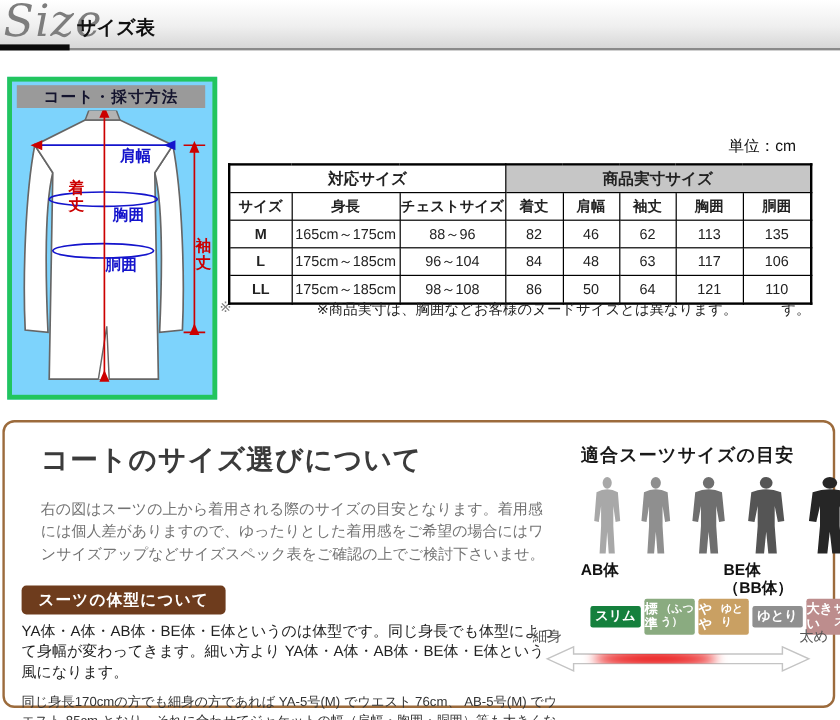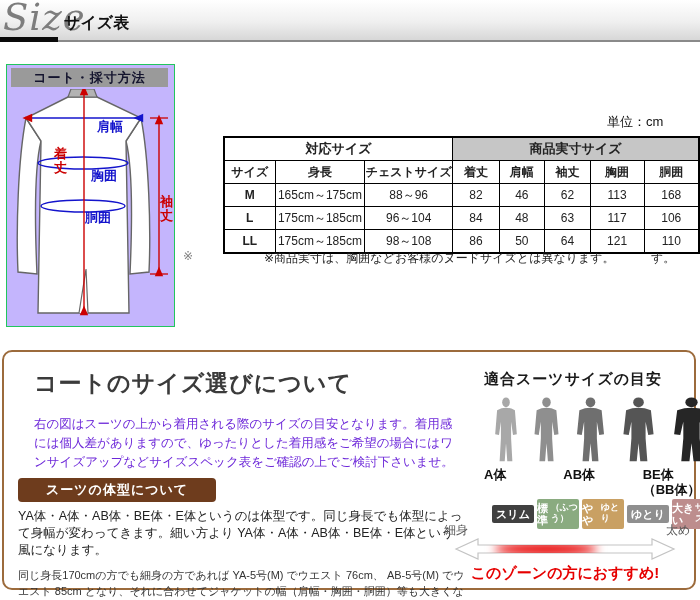--- a/index.html
+++ b/index.html
@@ -12,51 +12,51 @@
   .hdr-band{position:absolute;left:0;top:0;width:700px;height:40px;
     background:linear-gradient(180deg,#ffffff 0%,#efefef 55%,#d7d7d7 100%);
     border-bottom:2px solid #8a8a8a;}
   .hdr-logo{position:absolute;left:3px;top:-4px;font-family:"DejaVu Serif","Liberation Serif",serif;
     font-style:italic;font-size:37px;color:#7d7d7d;letter-spacing:1px;}
   .hdr-title{position:absolute;left:64px;top:13px;font-size:16px;font-weight:bold;color:#111;}
   .hdr-underline{position:absolute;left:0;top:37px;width:58px;height:5px;background:#0a0a0a;}
 
   
   .diagram-box{position:absolute;left:6px;top:64px;width:167px;height:261px;
-    background:#c4b5fd;border:1px solid #22c55e;}
+    background:#7dd3fc;border:4px solid #22c55e;}
   .diagram-title{position:absolute;left:4px;top:3px;width:157px;height:19px;background:#9a9a9a;
     color:#14142e;font-weight:bold;font-size:13px;text-align:center;line-height:19px;letter-spacing:1px;}
   .diagram-svg{position:absolute;left:0;top:24px;}
   .meas-label{position:absolute;font-weight:bold;font-size:13px;line-height:14px;}
   .meas-red{color:#cc0000;}
   .meas-blue{color:#1414cc;}
   .vtext{width:15px;word-break:break-all;}
   .aside-mark{position:absolute;left:183px;top:249px;font-size:12px;color:#808080;}
 
   
   .unit-label{position:absolute;left:607px;top:113px;font-size:13px;color:#111;}
-  .size-table{position:absolute;left:223px;top:136px;border-collapse:collapse;table-layout:fixed;
+  .size-table{position:absolute;left:190px;top:136px;border-collapse:collapse;table-layout:fixed;
     font-size:12px;background:#fff;}
   .size-table td,.size-table th{border:1px solid #000;text-align:center;height:22px;padding:0;
     overflow:hidden;white-space:nowrap;font-weight:normal;}
   .size-table .group-th{font-weight:bold;font-size:13px;}
   .size-table .col-th{font-weight:bold;}
   .size-table .actual-group{background:#c6c6c6;}
   .size-table .size-cell{font-weight:bold;}
   .size-table{border:2px solid #000;}
   .tbl-note{position:absolute;left:264px;top:250px;font-size:12px;color:#222;}
   .tbl-note-frag{position:absolute;left:651px;top:250px;font-size:12px;color:#222;}
 
   
   .guide-box{position:absolute;left:2px;top:350px;width:690px;height:236px;background:#fff;
     border:2px solid #9c6b3c;border-radius:10px;}
   .guide-left{position:absolute;left:14px;top:10px;width:440px;}
   .guide-heading{margin:6px 0 16px 16px;font-size:23px;font-weight:bold;color:#3b3b3b;letter-spacing:1px;}
-  .guide-intro{margin:0 16px 0 16px;width:420px;font-size:12.5px;line-height:19px;color:#6d28d9;}
-  .type-badge{display:inline-block;margin-top:6px;padding:3px 28px;background:#6e3c1d;color:#fff;
+  .guide-intro{margin:0 16px 0 16px;width:420px;font-size:12.5px;line-height:19px;color:#737373;}
+  .type-badge{display:inline-block;margin-top:16px;padding:3px 14px;background:#6e3c1d;color:#fff;
     font-size:13px;font-weight:bold;border-radius:4px;letter-spacing:1px;}
   .body-type-text{margin:6px 0 0 0;width:445px;font-size:12.5px;line-height:17px;color:#222;}
   .example-text{margin:8px 0 0 0;width:448px;font-size:11px;line-height:16px;color:#333;}
 
   .guide-right{position:absolute;left:480px;top:14px;width:238px;text-align:left;}
   .fit-title{font-size:15px;font-weight:bold;color:#1a1a1a;margin:4px 0 8px 0;letter-spacing:1px;}
   .silhouette-row{display:flex;justify-content:space-between;align-items:flex-end;
     height:66px;padding:0 8px;}
   .bt-label-row{display:flex;justify-content:space-between;margin-top:4px;min-height:30px;}
   .bt-label-cell{flex:1;font-size:13px;font-weight:bold;color:#111;line-height:15px;}
@@ -149,21 +149,21 @@
     <th class="col-th">胴囲</th>
   </tr>
   <tr>
     <td class="size-cell">M</td>
     <td>165cm～175cm</td>
     <td>88～96</td>
     <td>82</td>
     <td>46</td>
     <td>62</td>
     <td>113</td>
-    <td>168</td>
+    <td>135</td>
   </tr>
   <tr>
     <td class="size-cell">L</td>
     <td>175cm～185cm</td>
     <td>96～104</td>
     <td>84</td>
     <td>48</td>
     <td>63</td>
     <td>117</td>
     <td>106</td>
@@ -214,35 +214,31 @@
         <path d="M8,16 Q22,10 36,16 L39,45 L33,46 L30,30 L30,50 L32,78 L24,78 L22,56 L20,78 L12,78 L14,50 L14,30 L11,46 L5,45 Z" style="fill: rgb(85, 85, 85);"></path>
       </svg>
       <svg width="45" height="66" viewBox="0 0 44 80" preserveAspectRatio="none">
         <circle cx="22" cy="6.5" r="6" style="fill: rgb(38, 38, 38);"></circle>
         <path d="M8,16 Q22,10 36,16 L39,45 L33,46 L30,30 L30,50 L32,78 L24,78 L22,56 L20,78 L12,78 L14,50 L14,30 L11,46 L5,45 Z" style="fill: rgb(38, 38, 38);"></path>
       </svg>
     </div>
 
     <div class="bt-label-row">
       <div class="bt-label-cell">
-        <div>A体</div>
-        <div></div>
-      </div>
-      <div class="bt-label-cell">
         <div>AB体</div>
         <div></div>
       </div>
       <div class="bt-label-cell">
         <div>BE体</div>
         <div>（BB体）</div>
       </div>
     </div>
 
     <div class="fit-badge-row">
-      <div class="fit-badge" style="background-color: #404040;">
+      <div class="fit-badge" style="background-color: #15803d;">
         <div class="l1">スリム</div>
 
       </div>
       <div class="fit-badge" style="background-color: rgb(138, 171, 128);">
         <div class="l1">標準</div>
         <div class="l2">（ふつう）</div>
       </div>
       <div class="fit-badge" style="background-color: rgb(201, 160, 99);">
         <div class="l1">やや</div>
         <div class="l2">ゆとり</div>
@@ -267,14 +263,13 @@
           <feGaussianBlur stdDeviation="5"></feGaussianBlur>
         </filter>
       <clipPath id="arrowclip">
         <polygon points="2,13 24,3 24,9 198,9 198,3 220,13 198,23 198,17 24,17 24,23"></polygon>
       </clipPath>
     </defs>
     <polygon points="2,13 24,3 24,9 198,9 198,3 220,13 198,23 198,17 24,17 24,23" fill="#ffffff" stroke="#c4c4c4" stroke-width="1.2"></polygon>
     <ellipse cx="92" cy="13" rx="52" ry="6" fill="#e80000" filter="url(#redblur)" clip-path="url(#arrowclip)"></ellipse>
   </svg>
 
-  <div class="recommend">このゾーンの方におすすめ!</div>
 </div>
 
 </body></html>

